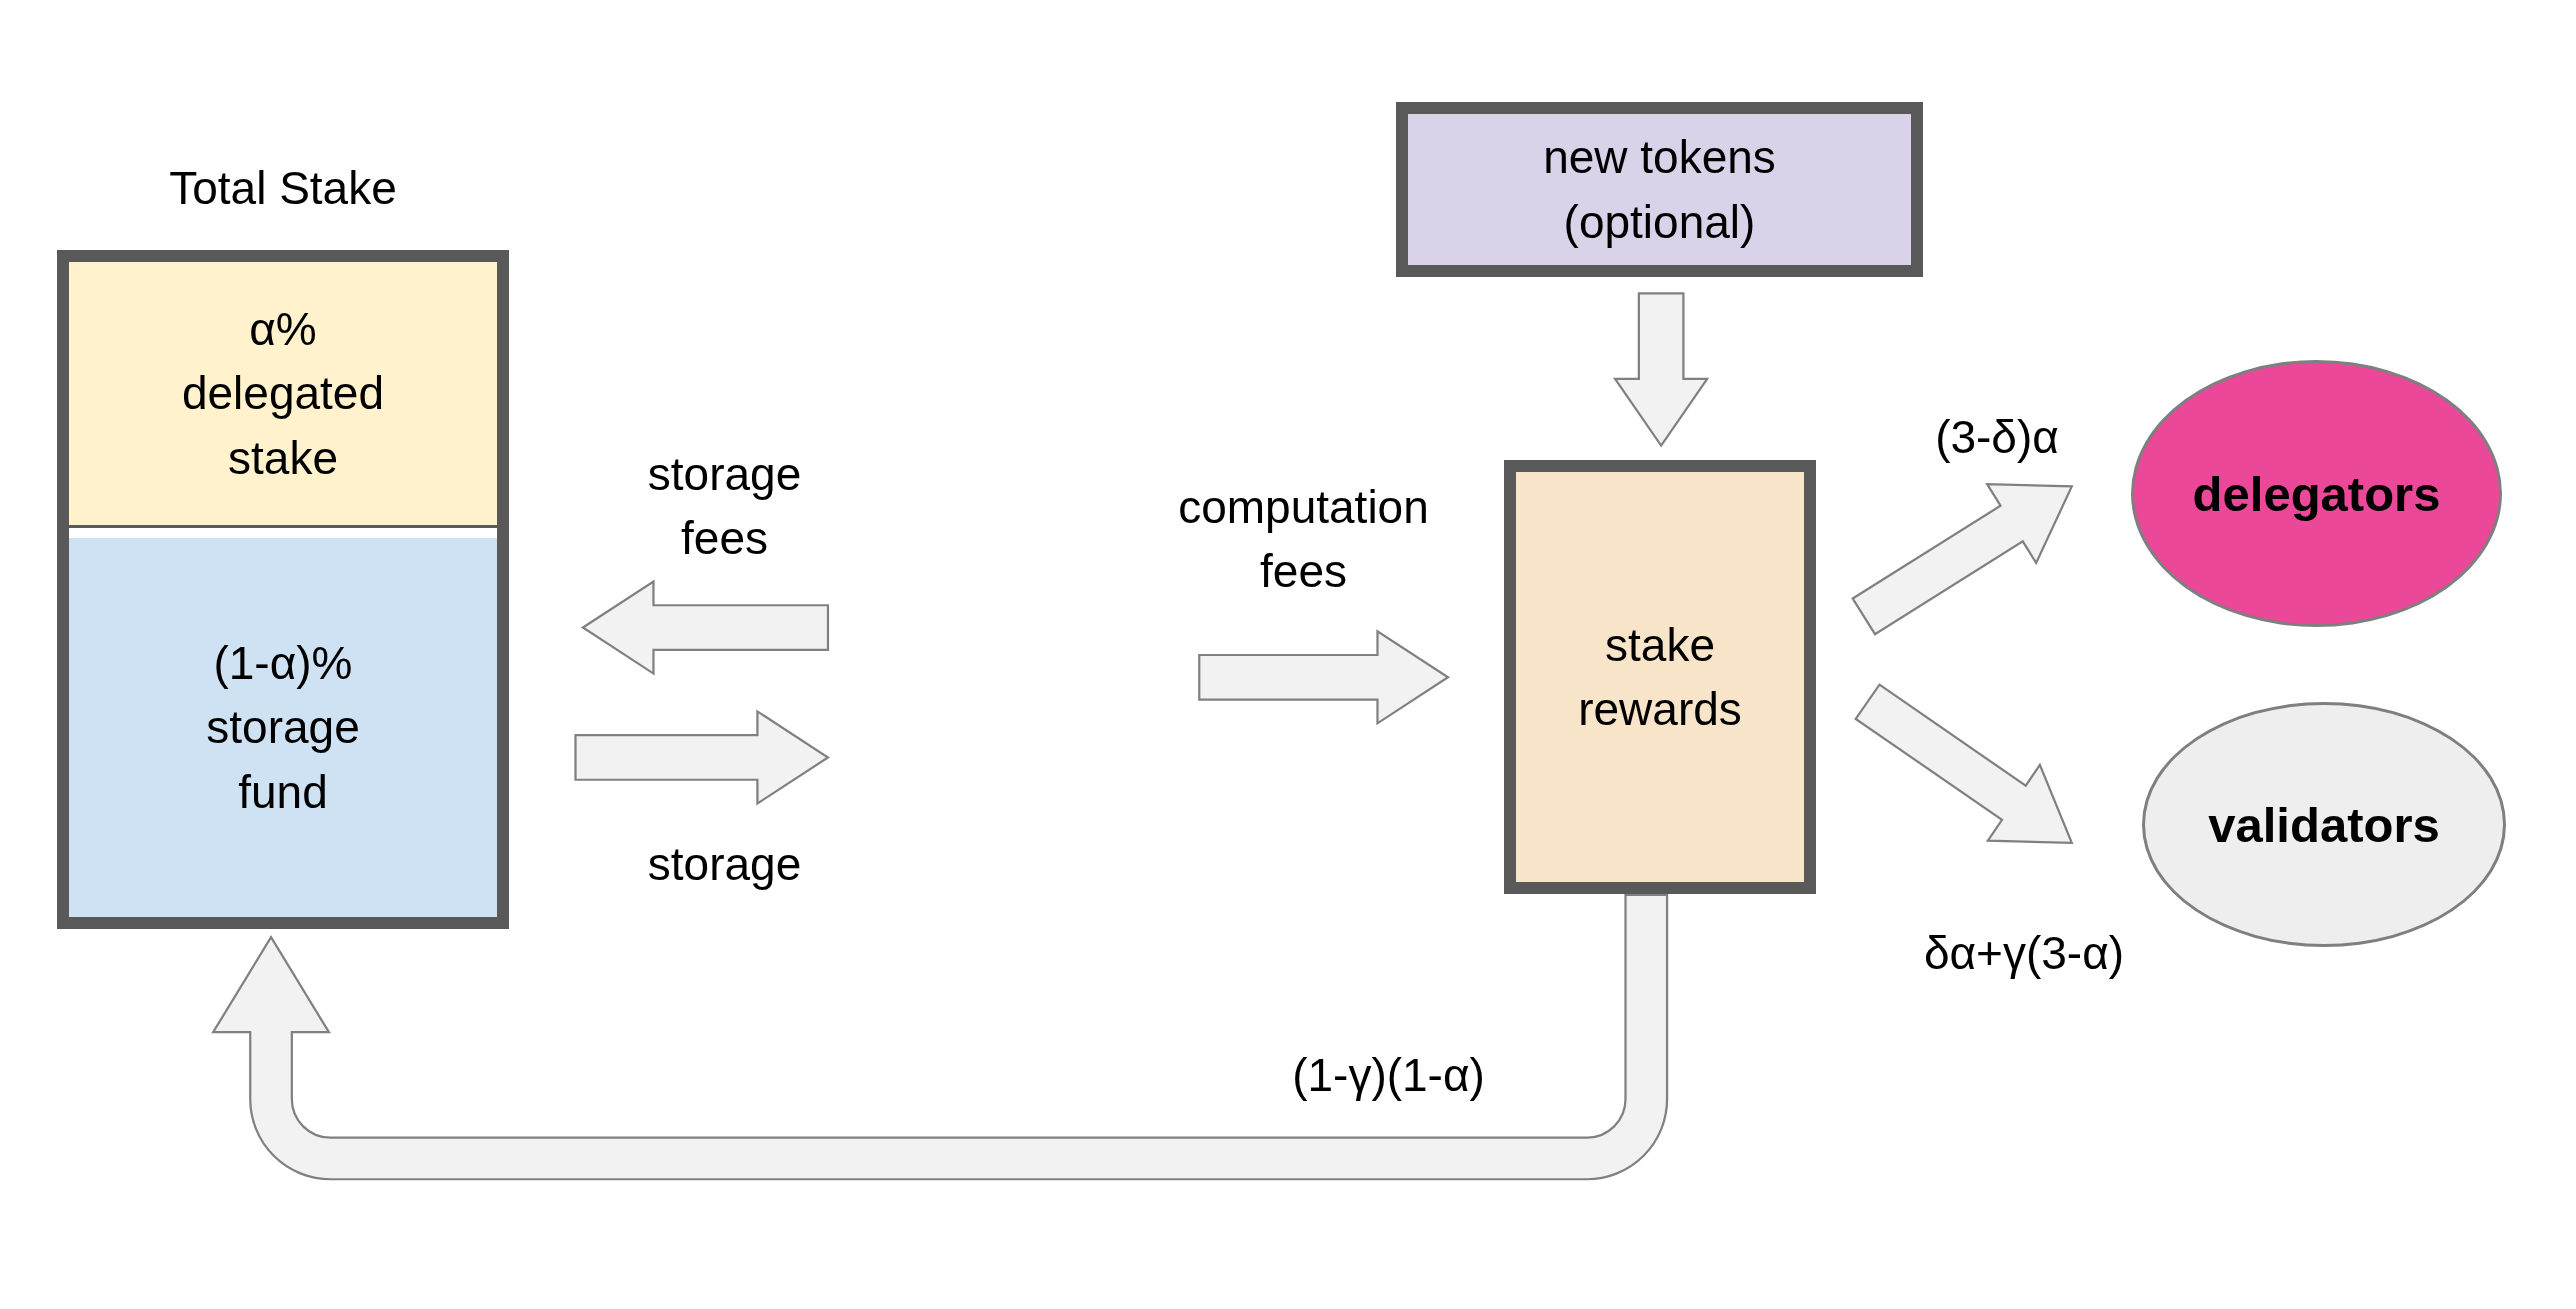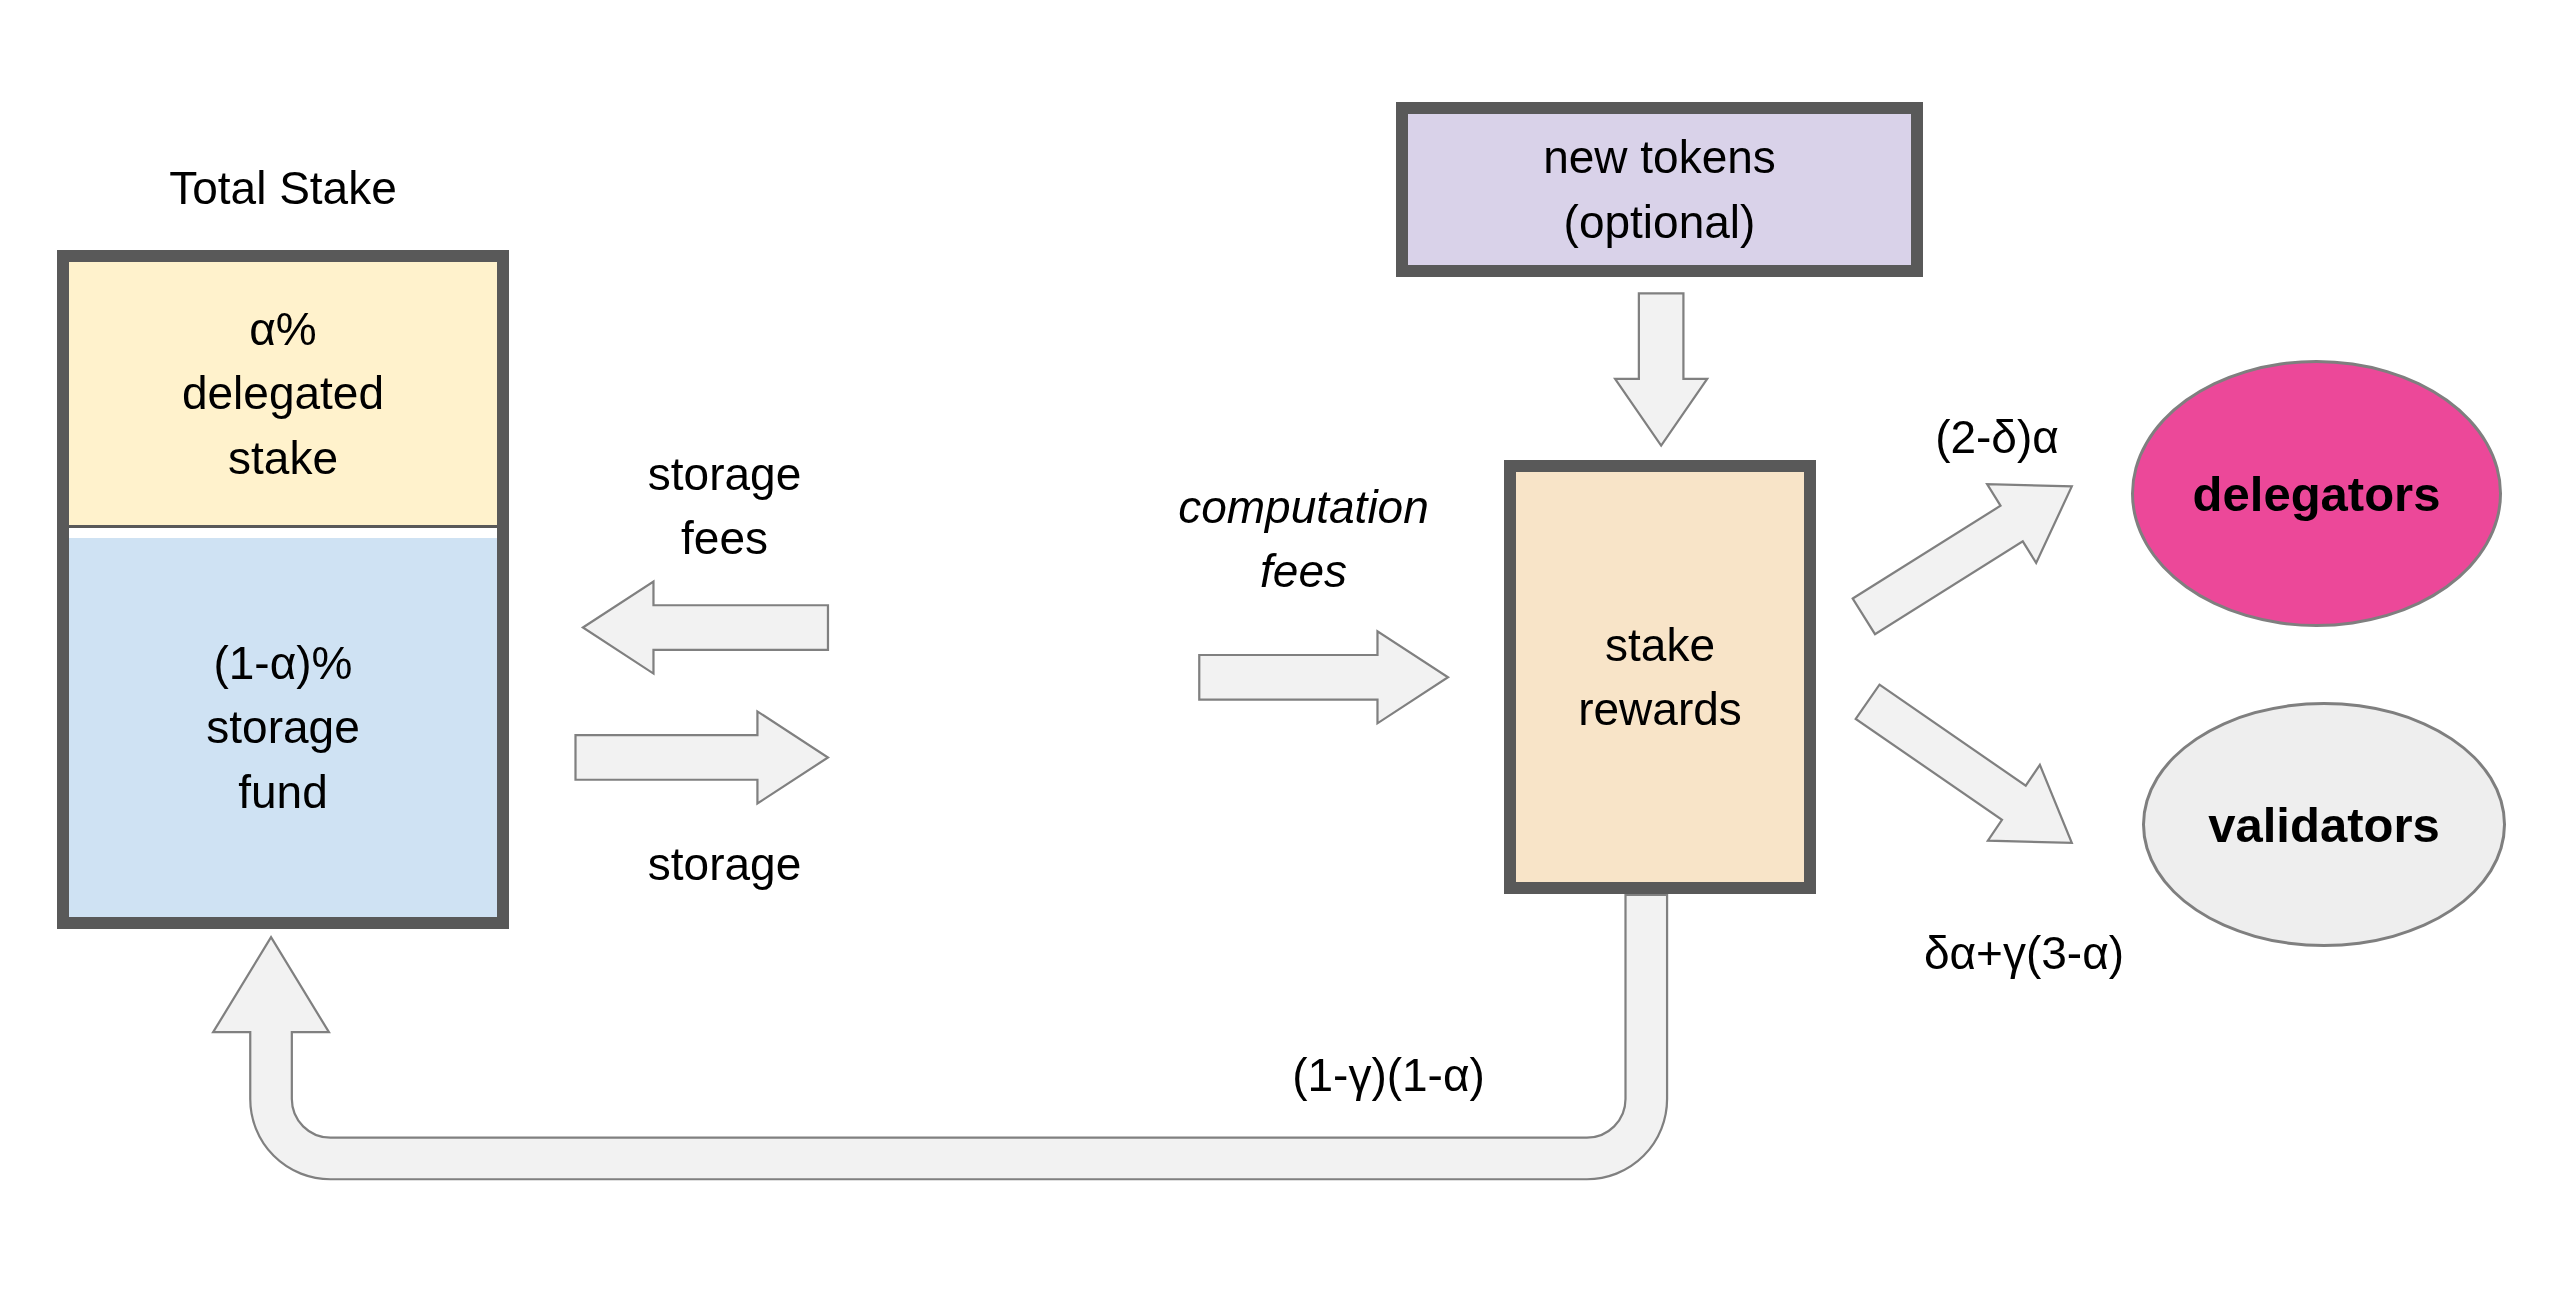--- a/index.html
+++ b/index.html
@@ -14,21 +14,21 @@
   .section { display: flex; align-items: center; justify-content: center; text-align: center; white-space: pre-line; font-size: 46px; line-height: 1.4; }
 
   .title-total-stake { left: 60px; top: 156px; width: 446px; }
   .box-total-stake { left: 57px; top: 250px; width: 452px; height: 679px; flex-direction: column; align-items: stretch; justify-content: flex-start; background: #fff; padding: 0; }
   .section-delegated { height: 266px; border-bottom: 3.7px solid #595959; background: #fff2cc; }
   .section-fund { flex: 1; background: #cfe2f3; margin-top: 10px; }
 
   .label-storage-fees { left: 587px; top: 442px; width: 275px; }
   .label-rebates { left: 587px; top: 832px; width: 275px; }
   .node-users { left: 882px; top: 534px; width: 290px; height: 290px; }
-  .label-computation-fees { left: 1114px; top: 475px; width: 379px; font-style: italic; }
+  .label-computation-fees { left: 1114px; top: 475px; width: 379px; }
   .box-new-tokens { left: 1396px; top: 102px; width: 527px; height: 175px; background: #d9d2e9; }
   .box-stake-rewards { left: 1504px; top: 460px; width: 312px; height: 434px; background: #f8e4c8; }
   .label-reward-delegators { left: 1871px; top: 405px; width: 252px; }
   .node-delegators { left: 2131px; top: 360px; width: 371px; height: 267px; }
   .node-validators { left: 2142px; top: 702px; width: 364px; height: 245px; }
   .label-reward-validators { left: 1842px; top: 921px; width: 364px; }
   .label-fund-return { left: 1225px; top: 1043px; width: 327px; }
 </style>
 </head>
 <body>
@@ -79,21 +79,21 @@
   <div class="box box-new-tokens" style="background: rgb(217, 210, 233);">
     <span>new tokens
 (optional)</span>
   </div>
 
   <div class="box box-stake-rewards" style="background: rgb(248, 228, 200);">
     <span>stake
 rewards</span>
   </div>
 
-  <div class="label label-reward-delegators">(2-δ)α</div>
+  <div class="label label-reward-delegators">(3-δ)α</div>
 
   <div class="node node-delegators" style="background: #ec4899;">
     <span>delegators</span>
   </div>
 
   <div class="node node-validators" style="background: rgb(238, 238, 238);">
     <span>validators</span>
   </div>
 
   <div class="label label-reward-validators">δα+γ(3-α)</div>

